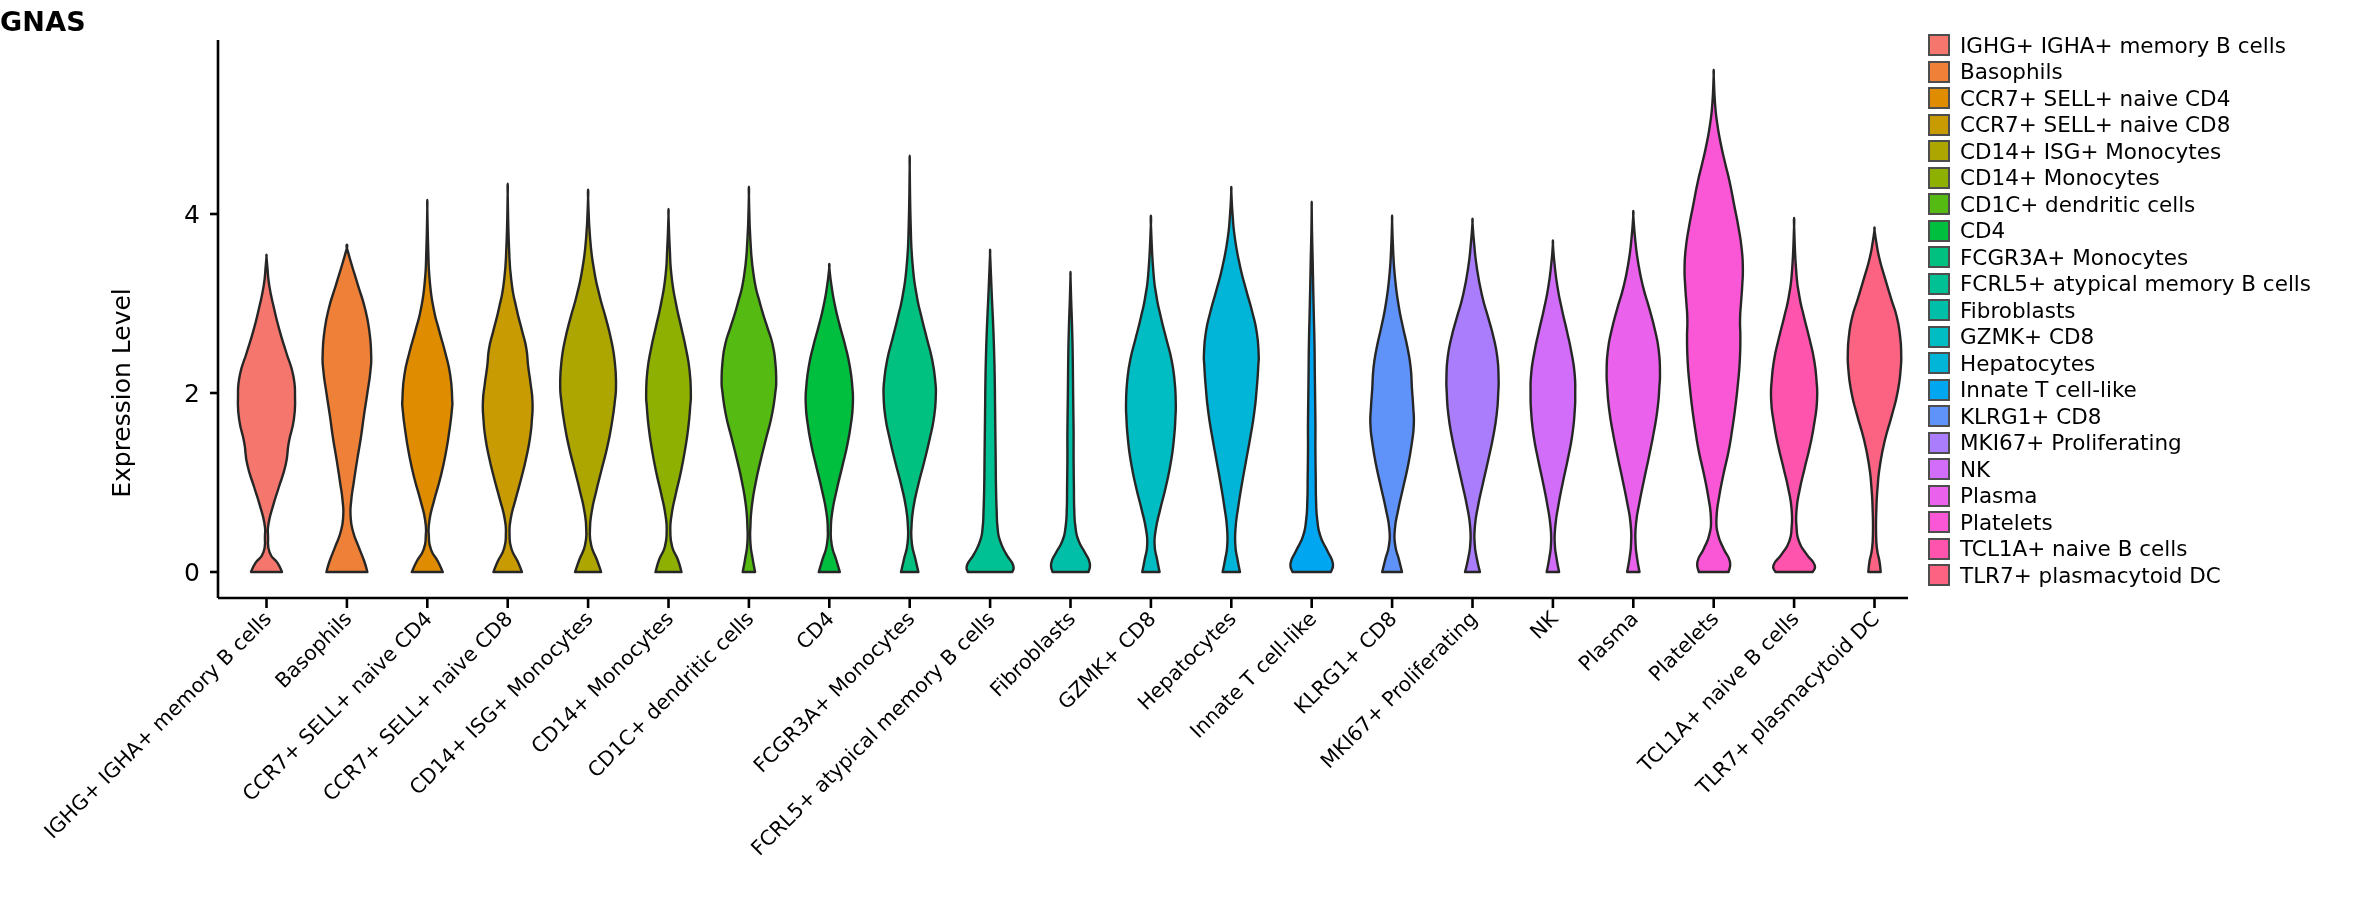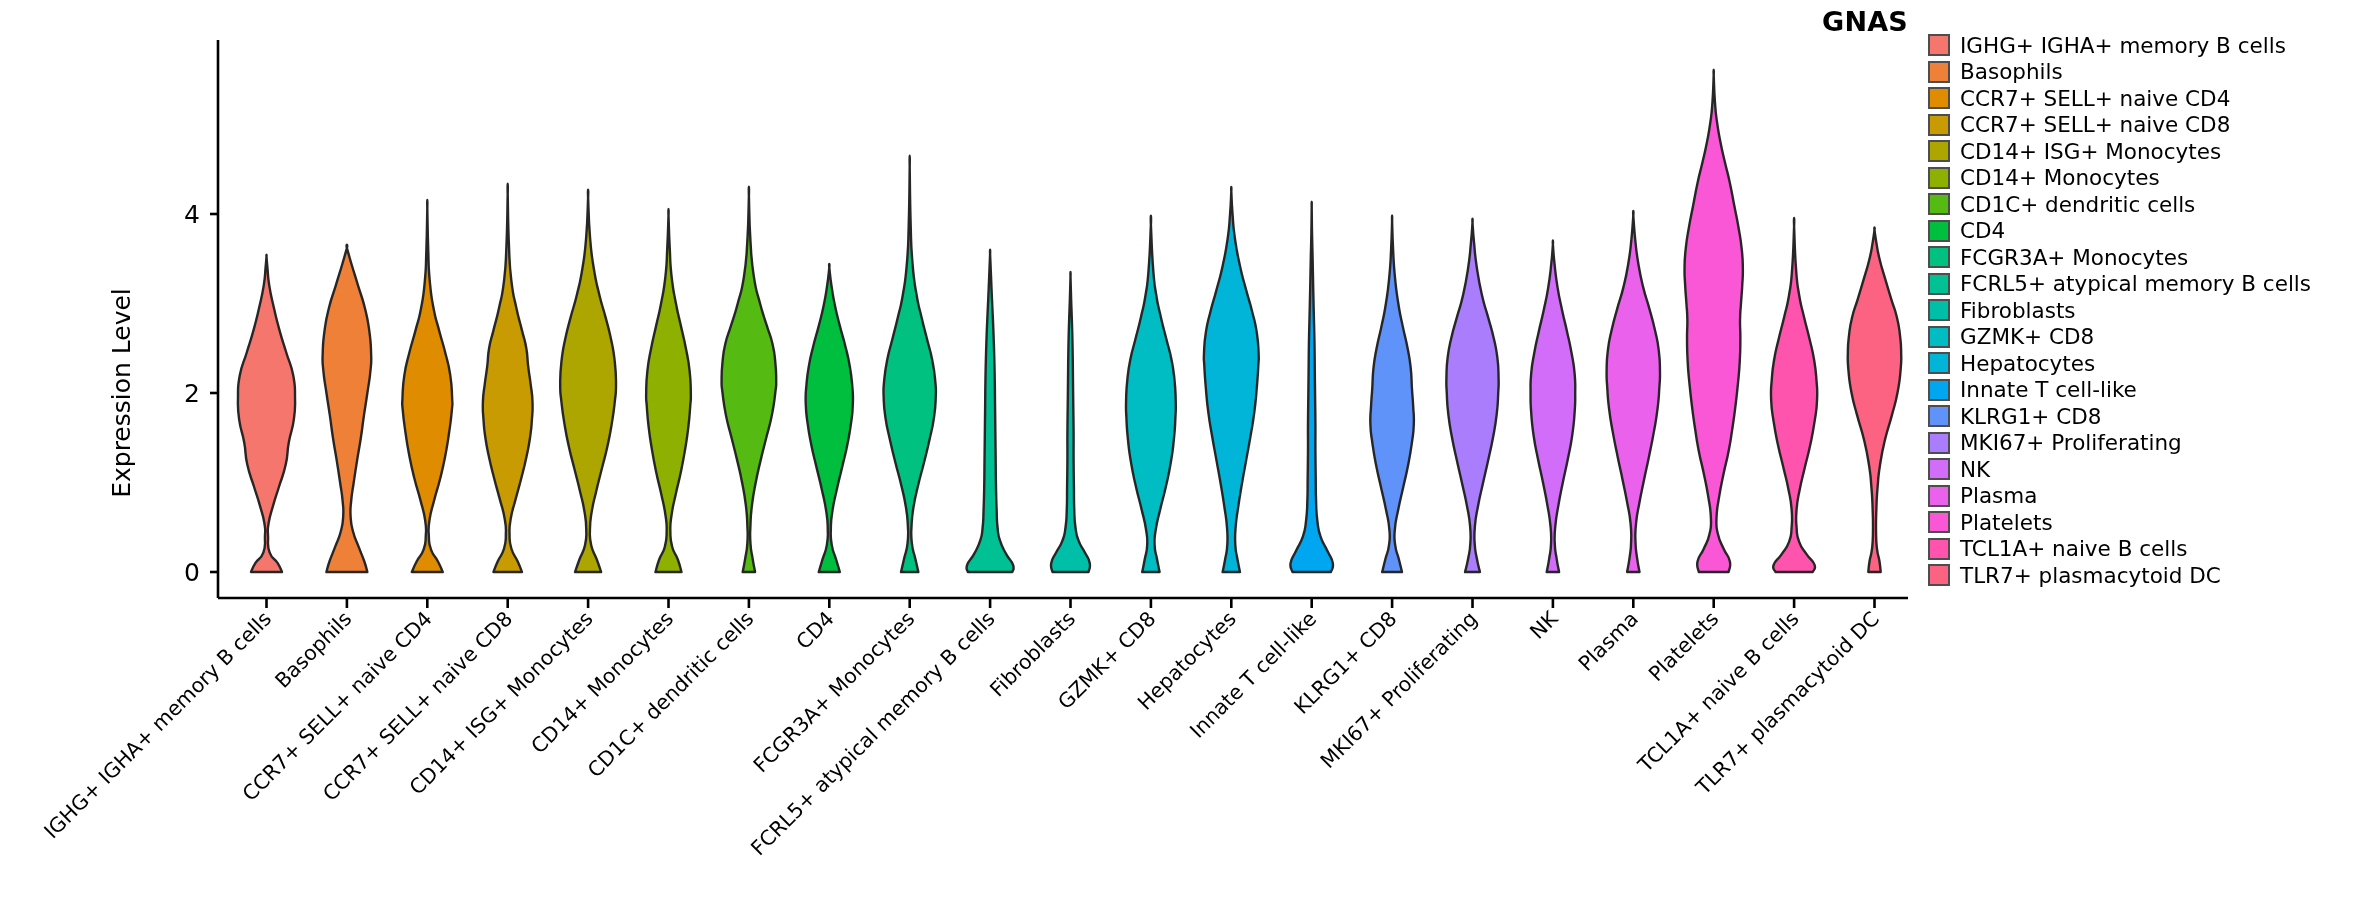--- a/index.html
+++ b/index.html
@@ -1,19 +1,19 @@
 <!DOCTYPE html>
 <html><head>
 <meta charset="utf-8">
 <style>
   html,body{margin:0;padding:0;background:#ffffff;}
   body{width:2362px;height:900px;font-family:"DejaVu Sans","Liberation Sans",sans-serif;overflow:hidden;}
   #root{position:relative;width:2362px;height:900px;background:#fff;}
   #chart-title{
-    position:absolute;left:0;top:6px;width:1908px;text-align:right;
+    position:absolute;left:0;top:6px;width:1908px;text-align:left;
     font-size:27px;font-weight:bold;color:#000;letter-spacing:.2px;
   }
   #plot-svg{position:absolute;left:0;top:0;}
   #legend{
     position:absolute;left:1928px;top:32px;width:430px;
   }
   .legend-row{display:flex;align-items:center;height:26.5px;}
   .legend-swatch{
     width:22px;height:22px;border:2px solid #4d4d4d;box-sizing:border-box;flex:0 0 auto;
   }

